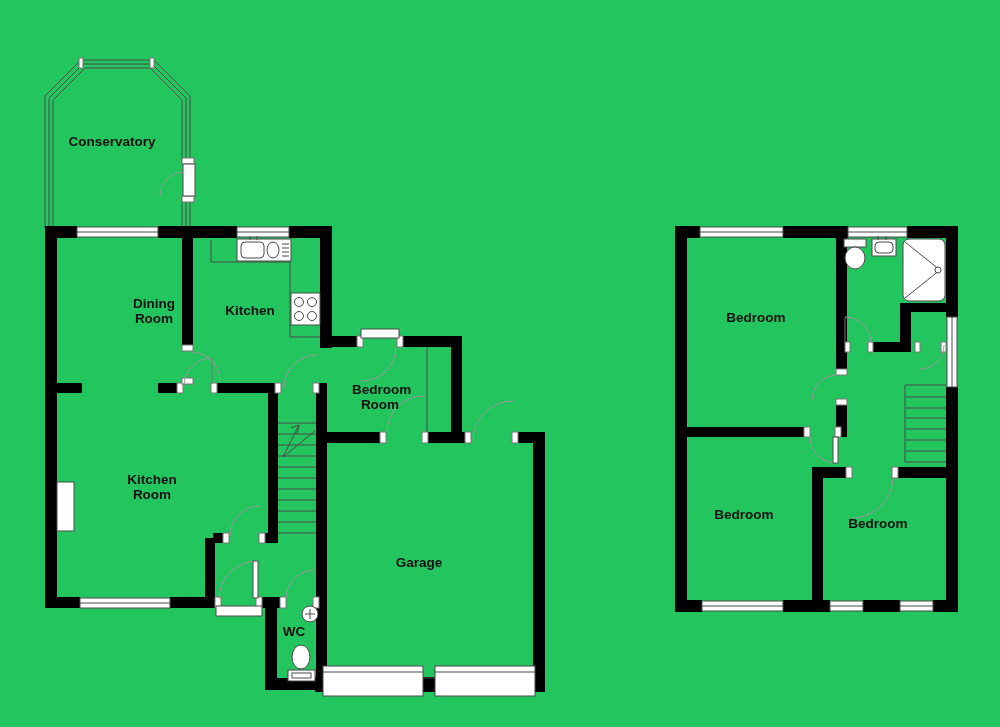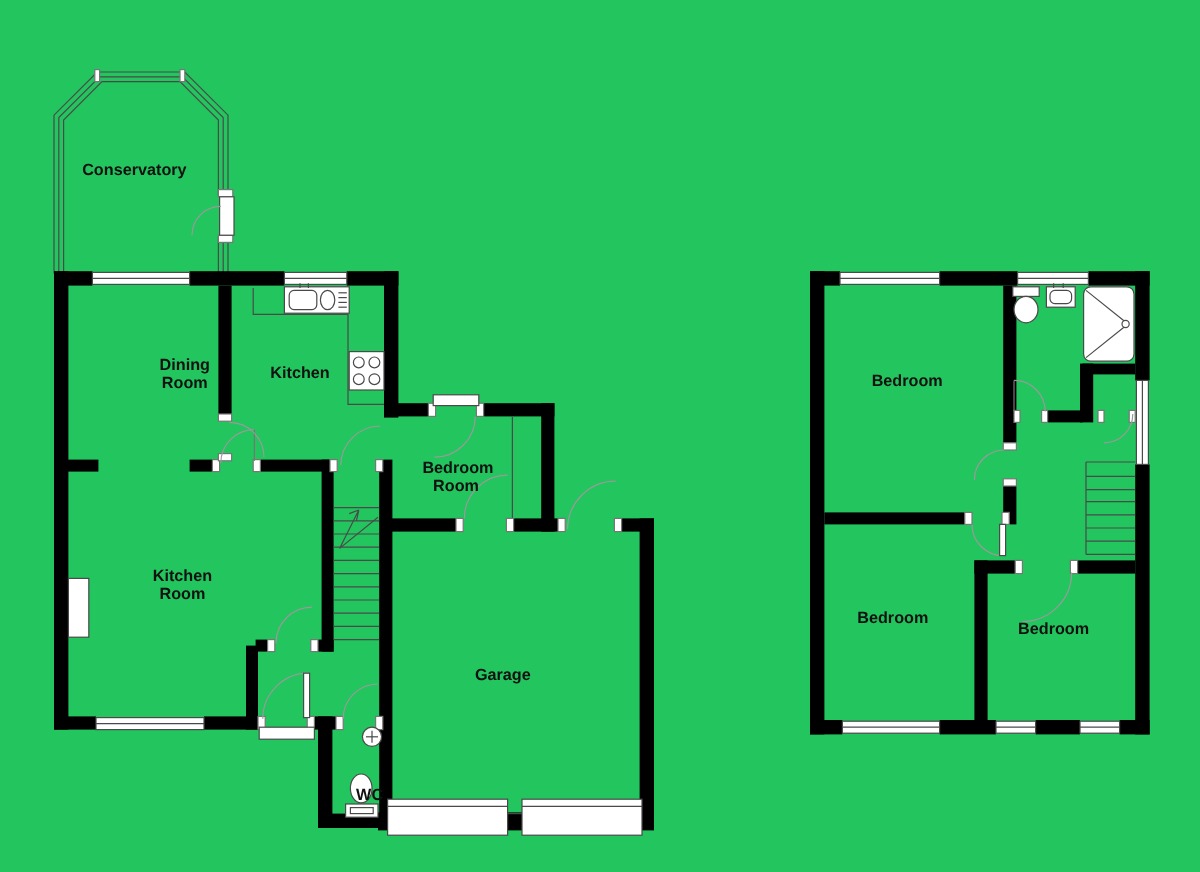--- a/index.html
+++ b/index.html
@@ -283,17 +283,17 @@
       </g>
     </g>
   </svg>
 
   <div class="lbl" style="left:112px;top:134px;">Conservatory</div>
   <div class="lbl two" style="left:119px;top:296px;margin-left:35px;">Dining Room</div>
   <div class="lbl" style="left:250px;top:303px;">Kitchen</div>
   <div class="lbl two" style="left:380px;top:382px;">Bedroom Room</div>
   <div class="lbl two" style="left:152px;top:472px;">Kitchen Room</div>
   <div class="lbl" style="left:419px;top:555px;">Garage</div>
-  <div class="lbl" style="left:308px;top:624px;margin-top:31px;">WC</div>
+  <div class="lbl" style="left:294px;top:624px;">WC</div>
   <div class="lbl" style="left:756px;top:310px;">Bedroom</div>
   <div class="lbl" style="left:744px;top:507px;">Bedroom</div>
   <div class="lbl" style="left:878px;top:516px;">Bedroom</div>
 </div>
 
 </body></html>

